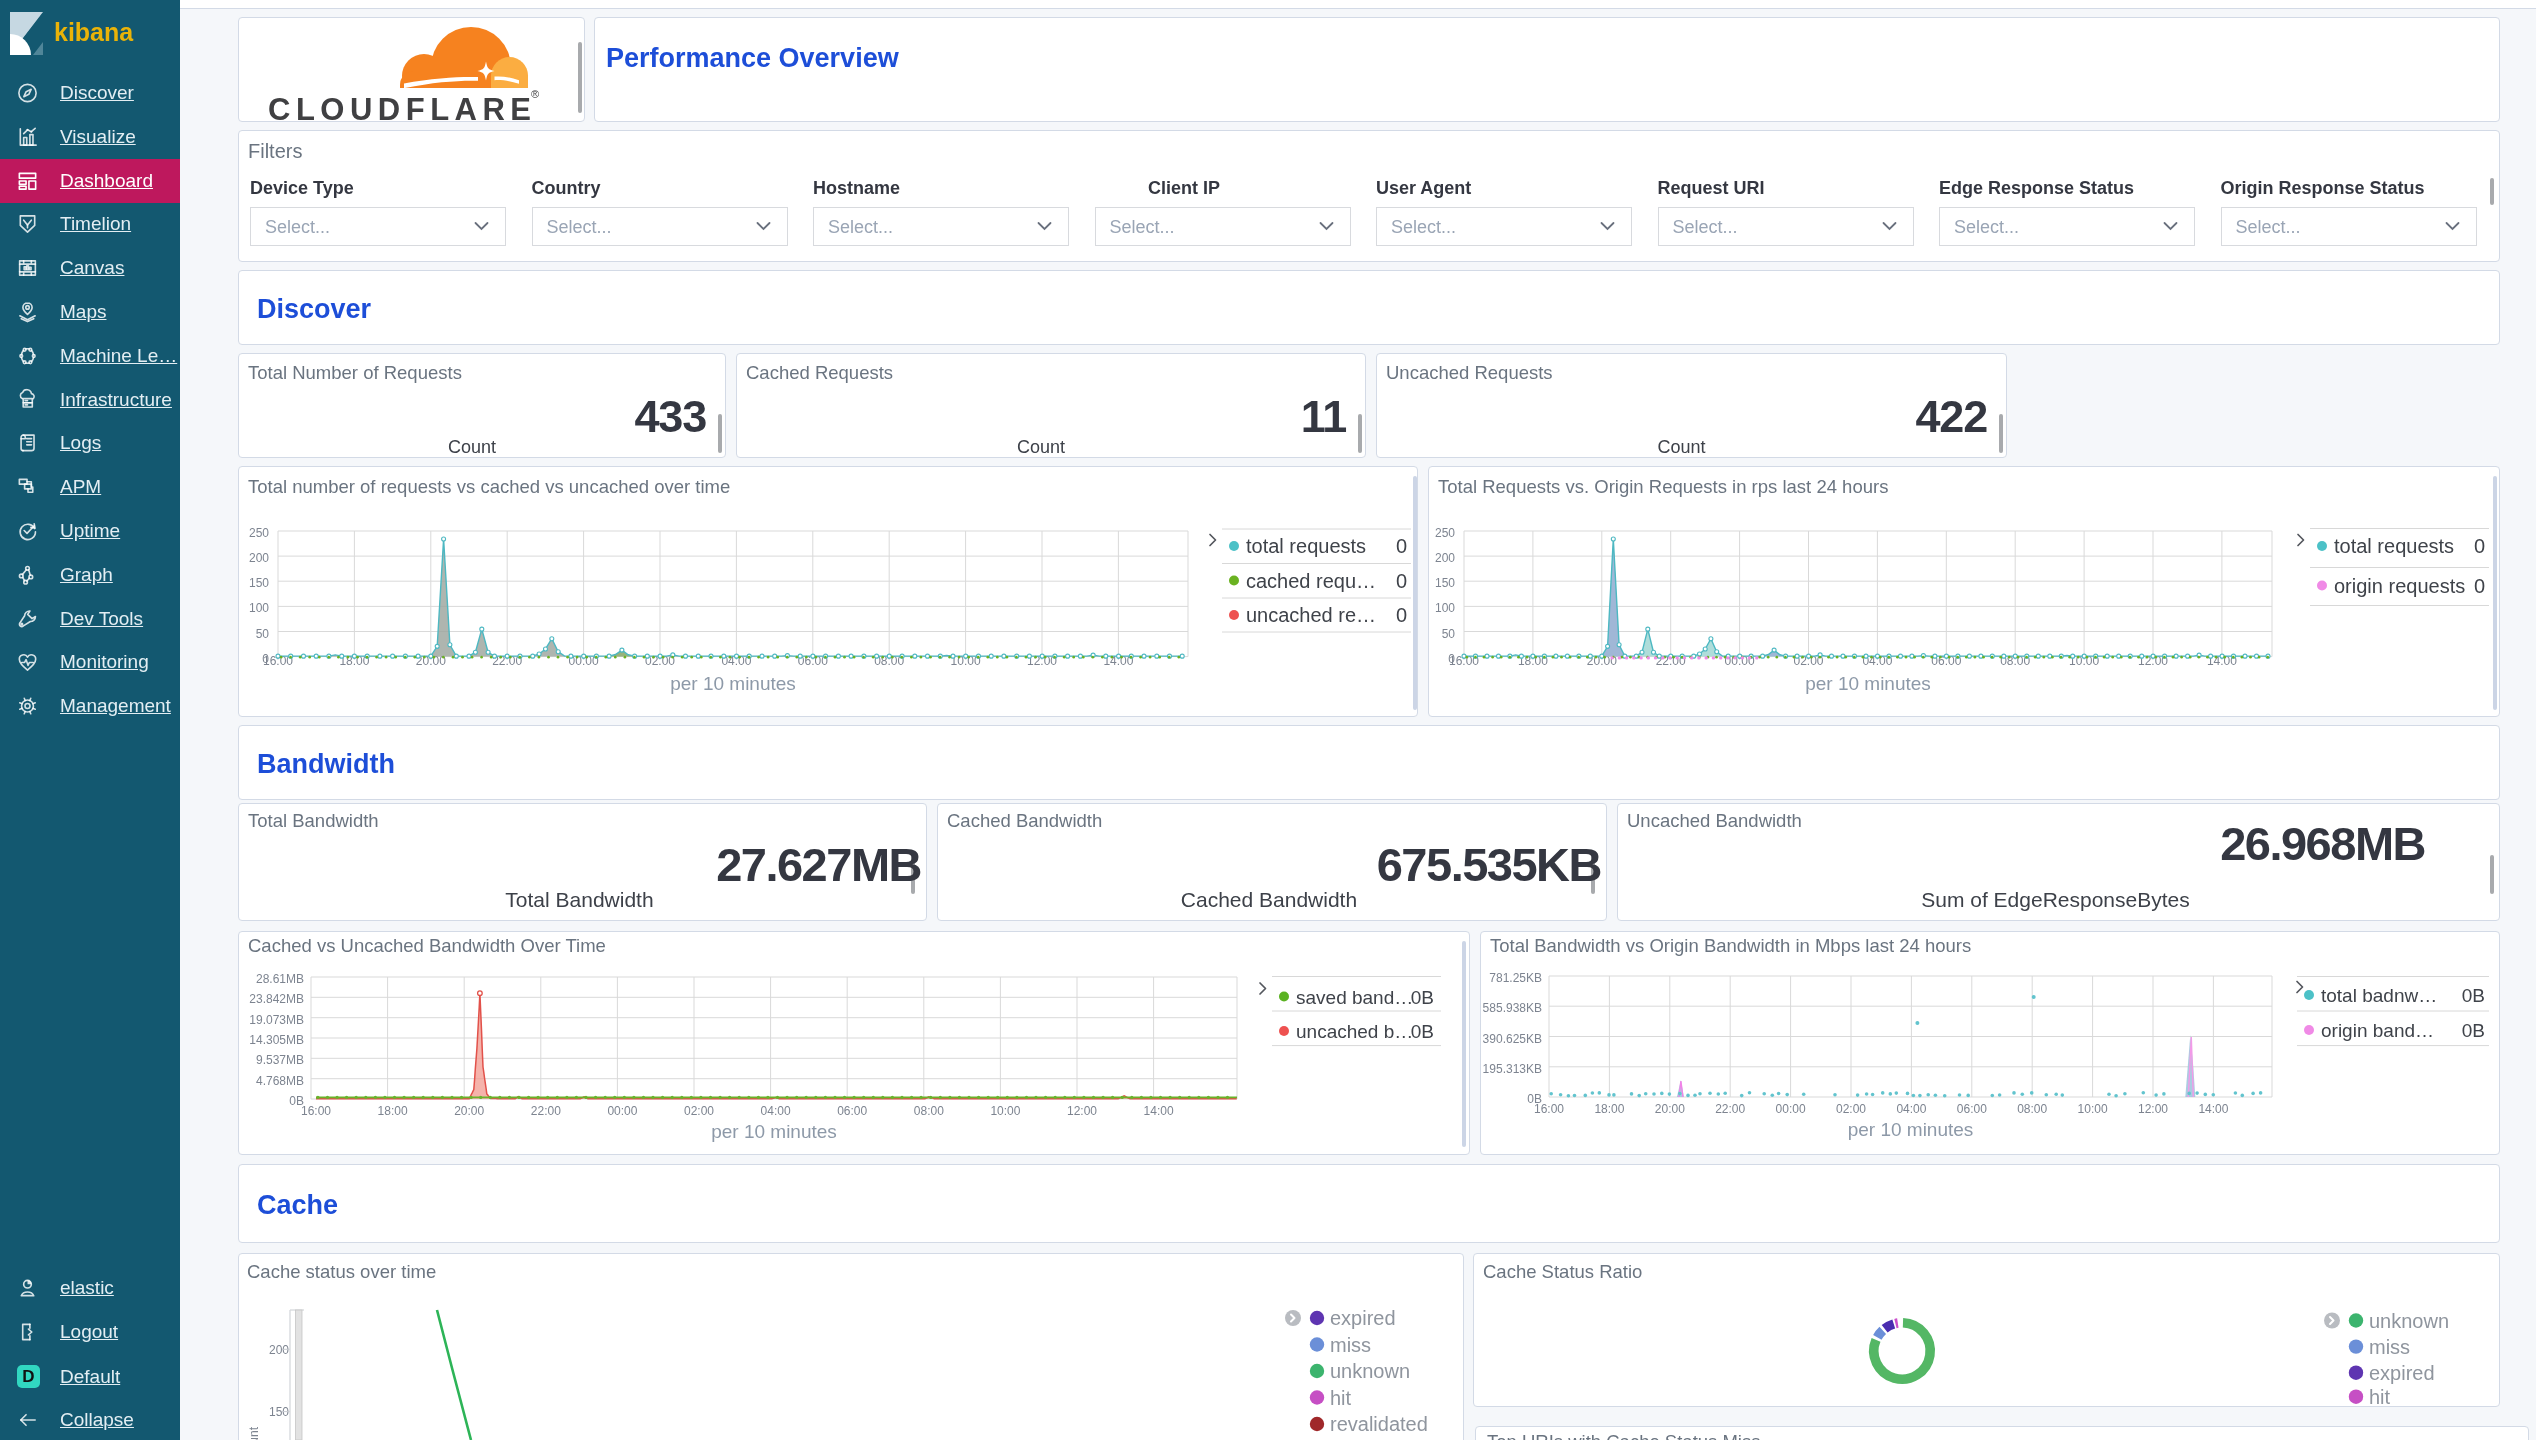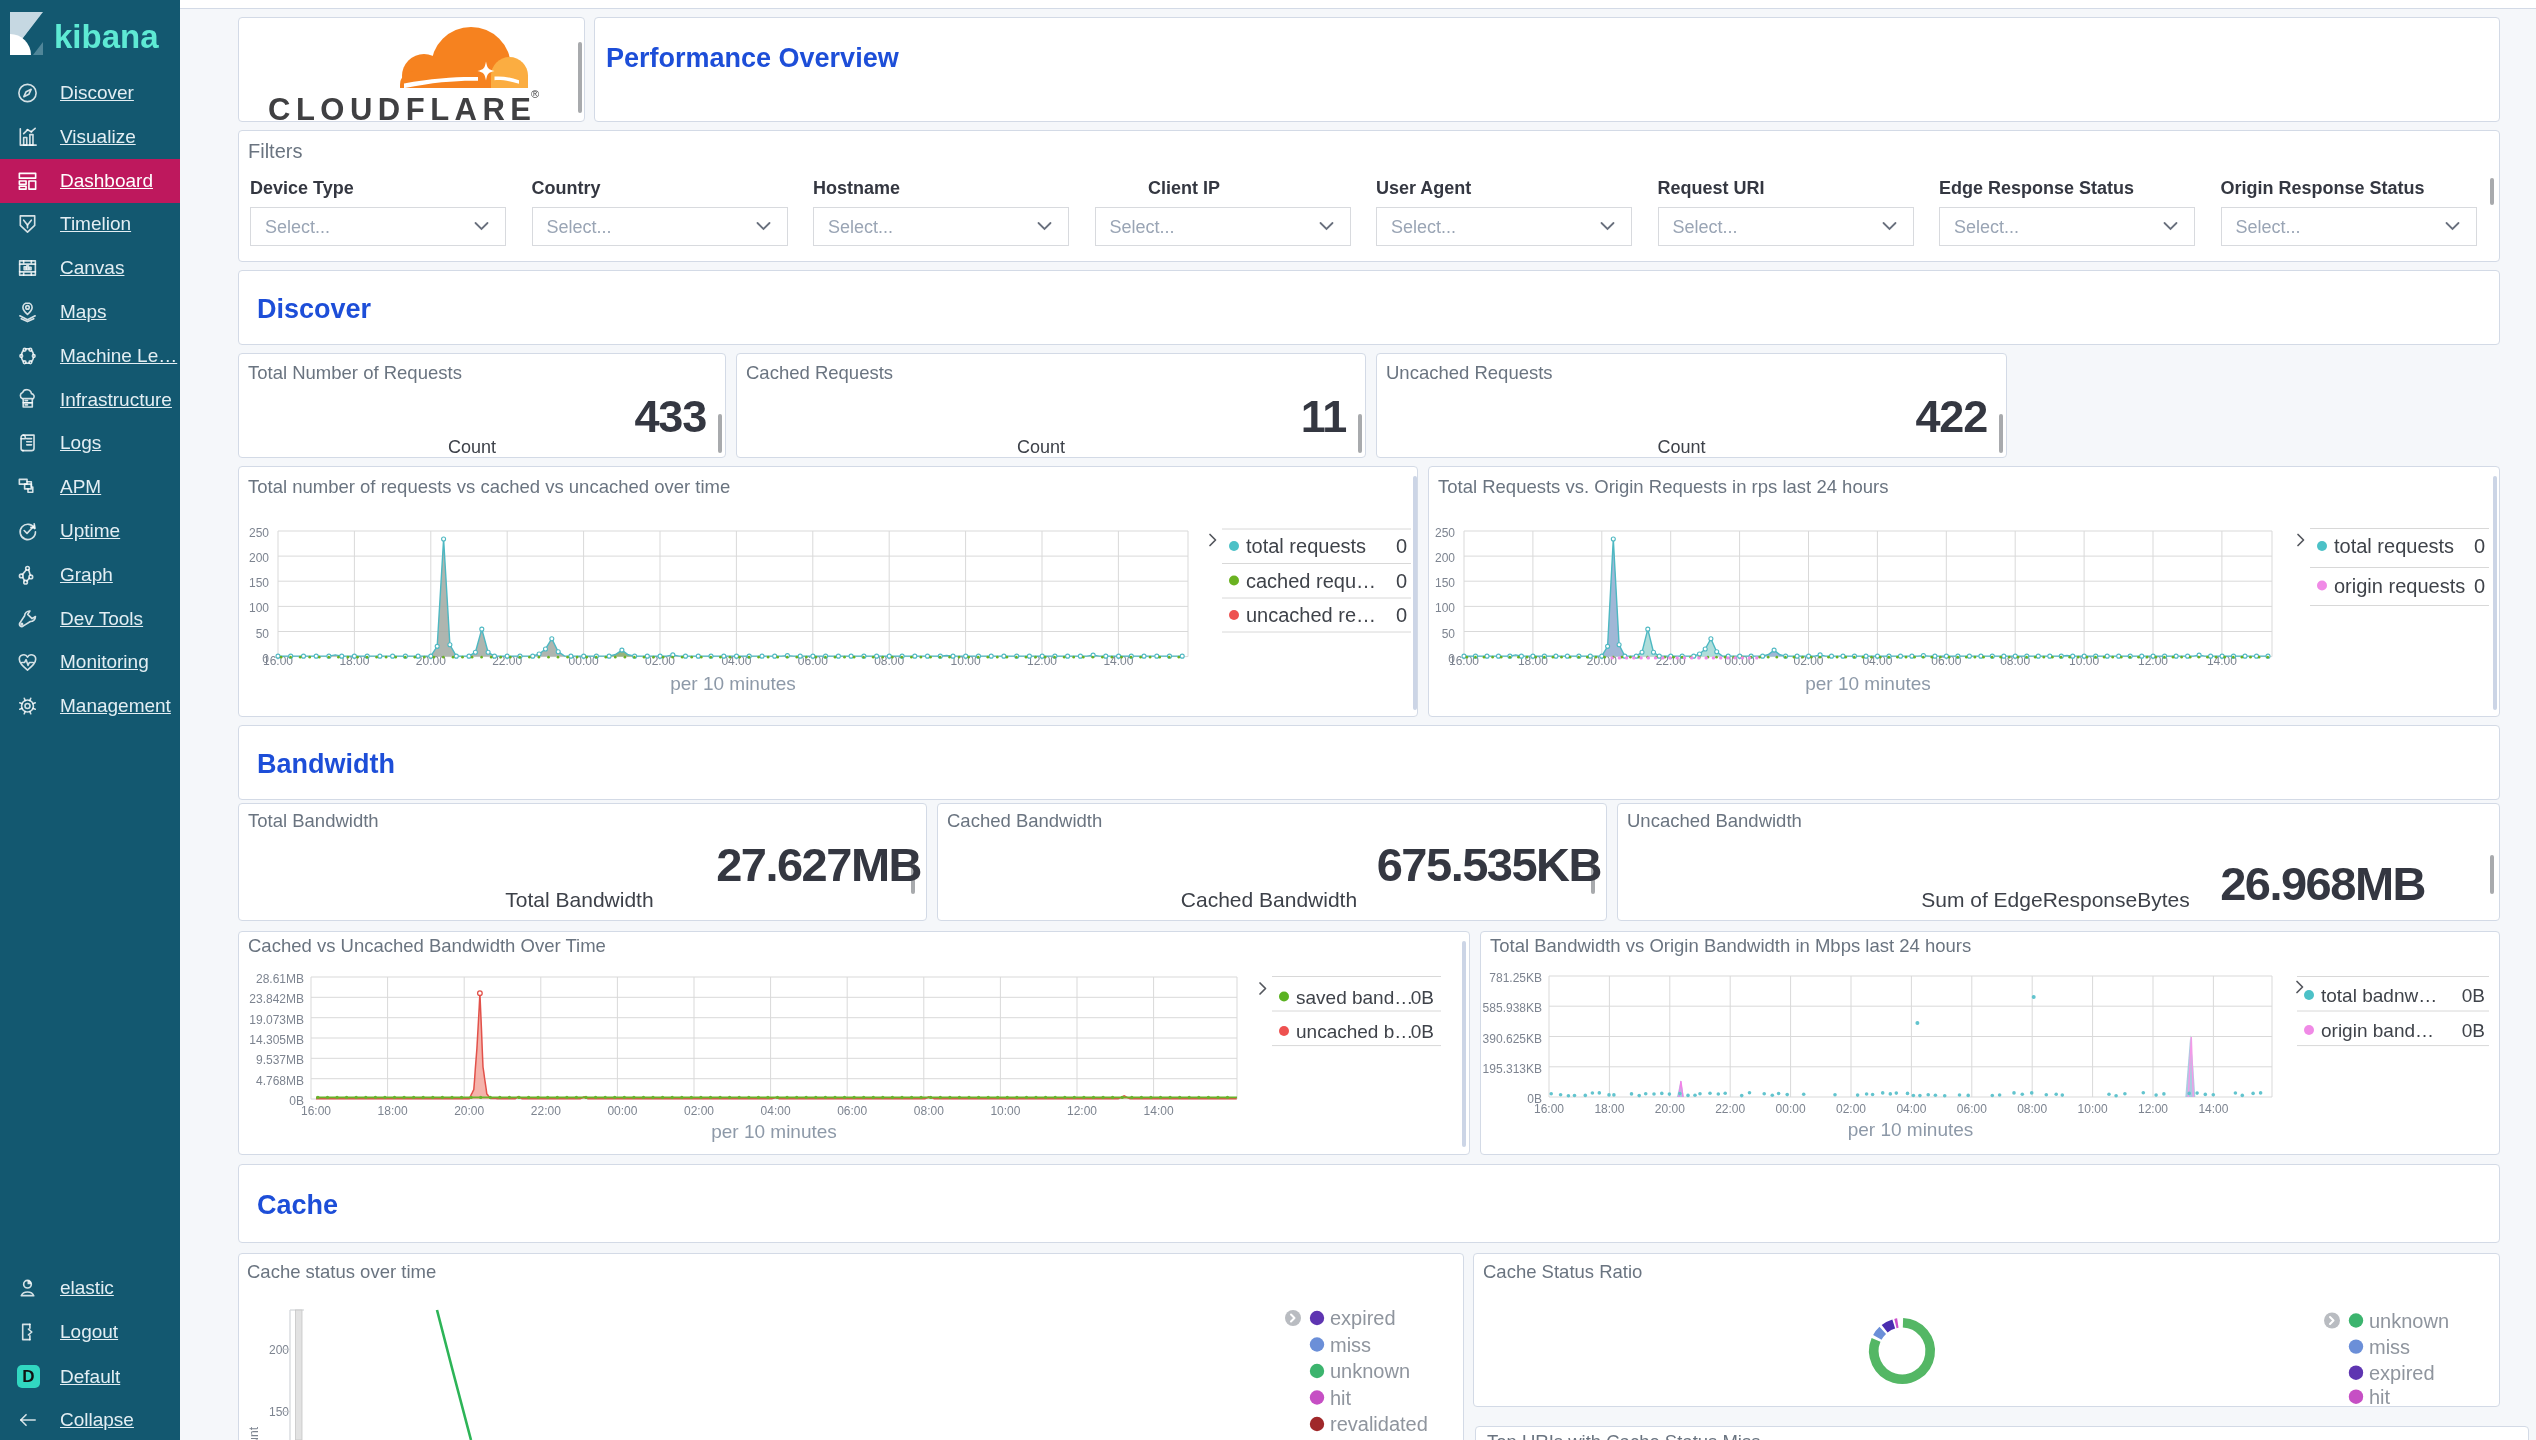--- a/index.html
+++ b/index.html
@@ -20,21 +20,21 @@
 .nav svg { position:absolute; left:16px; top:50%; transform:translateY(-50%); }
 </style></head><body>
 
 <div class="abs" style="left:0;top:0;width:180px;height:1440px;background:#135870;">
 <svg class="abs" style="left:10px;top:12px;" width="33" height="43" viewBox="0 0 33 43">
 <polygon points="0,0 33,0 0,43" fill="#c6d8e2"></polygon>
 <polygon points="1,42 33,1 33,3 4.5,42" fill="#135870"></polygon>
 <path d="M0 43 L0 22 A 21 21 0 0 1 21 43 Z" fill="#ffffff"></path>
       <polygon points="23,43 33,43 33,30" fill="#9cbecd" opacity="0.45"></polygon>
 </svg>
-<div class="abs" style="left:54px;top:18px;font-size:33px;font-weight:bold;color:#5eead4;">kibana</div>
+<div class="abs" style="left:54px;top:18px;font-size:25px;font-weight:bold;color:#eab308;">kibana</div>
 <div class="nav" style="top:71px;">
       <svg width="23" height="23" viewBox="0 0 24 24">
         <circle cx="12" cy="12" r="9" stroke="rgba(255,255,255,0.82)" stroke-width="1.7" fill="none" stroke-linecap="round" stroke-linejoin="round"></circle>
         <path d="M8.2 15.8 L10.6 10.6 L15.8 8.2 L13.4 13.4 Z" stroke="rgba(255,255,255,0.82)" stroke-width="1.7" fill="none" stroke-linecap="round" stroke-linejoin="round"></path>
       </svg>
       <span class="lbl" style="">Discover</span>
     </div>
 <div class="nav" style="top:114.8px;">
       <svg width="23" height="23" viewBox="0 0 24 24">
         <path d="M4.5 3.5 V20.5 H21" stroke="rgba(255,255,255,0.82)" stroke-width="1.7" fill="none" stroke-linecap="round" stroke-linejoin="round"></path>
@@ -315,21 +315,21 @@
 <div class="vtitle" style="left:1386px;top:362px;">Uncached Requests</div>
 <div class="mval" style="left:1376px;top:391px;width:611px;">422</div>
 <div class="msub" style="left:1376px;top:437px;width:611px;">Count</div>
 <div class="vtitle" style="left:248px;top:810px;">Total Bandwidth</div>
 <div class="mval" style="left:238px;top:837px;width:683px;font-size:47px;letter-spacing:-1.5px;">27.627MB</div>
 <div class="msub" style="left:238px;top:888px;width:683px;font-size:21px;">Total Bandwidth</div>
 <div class="vtitle" style="left:947px;top:810px;">Cached Bandwidth</div>
 <div class="mval" style="left:937px;top:837px;width:664px;font-size:47px;letter-spacing:-1.5px;">675.535KB</div>
 <div class="msub" style="left:937px;top:888px;width:664px;font-size:21px;">Cached Bandwidth</div>
 <div class="vtitle" style="left:1627px;top:810px;">Uncached Bandwidth</div>
-<div class="mval" style="left:1617px;top:856px;width:808px;font-size:47px;letter-spacing:-1.5px;">26.968MB</div>
+<div class="mval" style="left:1617px;top:816px;width:808px;font-size:47px;letter-spacing:-1.5px;">26.968MB</div>
 <div class="msub" style="left:1617px;top:888px;width:877px;font-size:21px;">Sum of EdgeResponseBytes</div>
 <svg class="abs" style="left:238px;top:466px;" width="1180" height="251" viewBox="0 0 1180 251">
     <line x1="40.0" y1="65.0" x2="40.0" y2="190.6" stroke="#d9d9d9" stroke-width="1"></line>
     <line x1="116.4" y1="65.0" x2="116.4" y2="190.6" stroke="#d9d9d9" stroke-width="1"></line>
     <line x1="192.8" y1="65.0" x2="192.8" y2="190.6" stroke="#d9d9d9" stroke-width="1"></line>
     <line x1="269.2" y1="65.0" x2="269.2" y2="190.6" stroke="#d9d9d9" stroke-width="1"></line>
     <line x1="345.6" y1="65.0" x2="345.6" y2="190.6" stroke="#d9d9d9" stroke-width="1"></line>
     <line x1="422.0" y1="65.0" x2="422.0" y2="190.6" stroke="#d9d9d9" stroke-width="1"></line>
     <line x1="498.4" y1="65.0" x2="498.4" y2="190.6" stroke="#d9d9d9" stroke-width="1"></line>
     <line x1="574.8" y1="65.0" x2="574.8" y2="190.6" stroke="#d9d9d9" stroke-width="1"></line>

